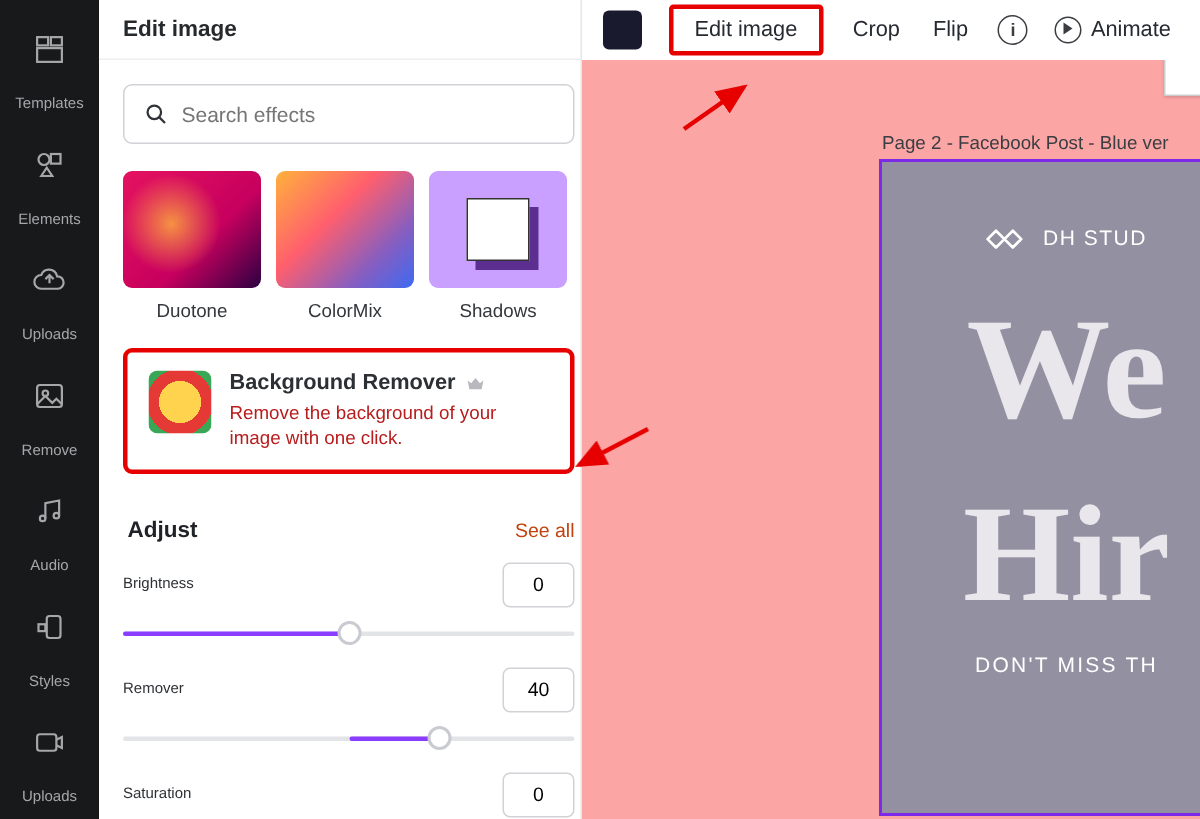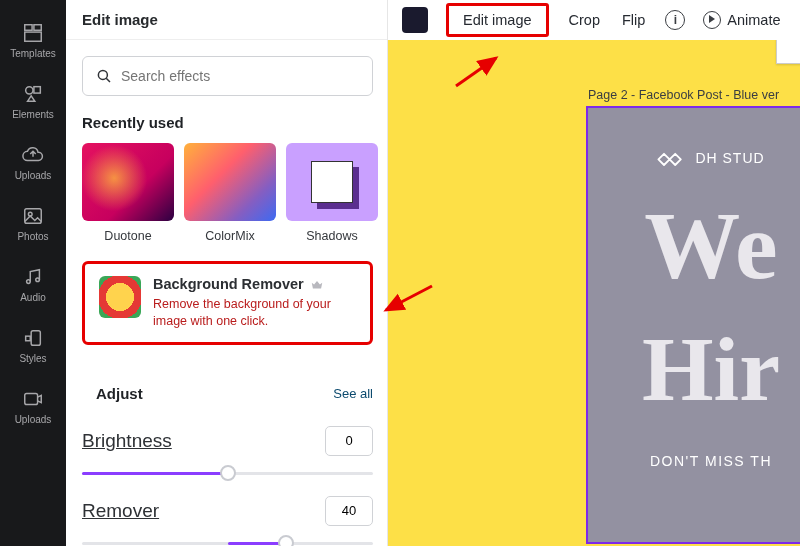--- a/index.html
+++ b/index.html
@@ -2,80 +2,80 @@
 <html><head>
 <meta charset="utf-8">
 <style>
   * { box-sizing: border-box; margin: 0; padding: 0; font-family: -apple-system, BlinkMacSystemFont, "Segoe UI", Helvetica, Arial, sans-serif; }
   html, body { width: 800px; height: 546px; overflow: hidden; }
   .root { display: flex; width: 100%; height: 100%; }
   
   .rail { width: 66px; background: #18191b; display: flex; flex-direction: column; align-items: center; padding-top: 12px; gap: 4px; flex-shrink: 0; }
   .rail-item { width: 100%; display: flex; flex-direction: column; align-items: center; justify-content: center; gap: 4px; padding: 10px 0; cursor: pointer; }
   .rail-item svg { width: 22px; height: 22px; }
-  .rail-item .rail-label { font-size: 10px; color: #a7a7aa; }
+  .rail-item .rail-label { font-size: 10px; color: #a7a7aa; margin-top: 16px; }
   
   .panel { width: 322px; background: #fff; border-right: 1px solid #e6e6e6; display: flex; flex-direction: column; flex-shrink:0; position:relative; }
   .panel-header { height: 40px; display: flex; align-items: center; padding: 0 16px; font-size: 15px; font-weight: 600; color: #272a2d; border-bottom: 1px solid #eee; }
-  .panel-body { padding: 16px 14px 0 16px; overflow-y: auto; flex:1; }
+  .panel-body { padding: 16px 4px 0 16px; overflow-y: auto; flex:1; }
   .panel-scrollbar-faux { position:absolute; right:-10px; top:46px; width:6px; height:430px; background:#e2e2e4; border-radius:3px; }
   .scrollbar-thumb { position:absolute; top:0; left:0; width:6px; height:60px; background:#bfc0c4; border-radius:3px; }
   .search-wrap { border: 1px solid #d0d2d6; border-radius: 6px; height: 40px; display:flex; align-items:center; padding:0 12px; margin-bottom: 18px; }
   .search-wrap svg { width: 18px; height:18px; flex-shrink:0; margin-right:8px; }
   .search-wrap input { border:none; outline:none; font-size: 14px; flex:1; }
   .section-title { font-size: 15px; font-weight: 700; color: #1f2226; margin-bottom: 12px; }
   .section-row-head { display:flex; justify-content:space-between; align-items:center; margin-bottom: 10px; }
-  .section-row-head .see-all { font-size: 13px; color:#0c4a6e; cursor:pointer; }
+  .section-row-head .see-all { font-size: 13px; color:#c2410c; cursor:pointer; }
   .effects-row { display:flex; gap: 10px; margin-bottom: 18px; }
   .effect-card { width: 92px; display:flex; flex-direction:column; align-items:center; }
   .effect-thumb { width: 92px; height: 78px; border-radius: 6px; margin-bottom:8px; }
   .thumb-duotone { background: linear-gradient(135deg,#e51260 0%,#c7005e 60%,#2c0042 100%); position:relative; overflow:hidden; }
   .thumb-duotone::after{content:"";position:absolute;inset:0;background:radial-gradient(circle at 35% 45%, rgba(255,180,60,0.8) 0%, rgba(255,180,60,0) 45%);}
   .thumb-colormix { background: linear-gradient(135deg,#ffb13c 0%, #ff5f6d 40%, #845ec2 75%, #3d6af2 100%); position:relative; overflow:hidden;}
   .thumb-shadows { background:#c9a0ff; display:flex; align-items:center; justify-content:center; }
   .thumb-shadows .square { width: 42px; height:42px; background:#fff; border:1px solid #333; box-shadow: 6px 6px 0 0 #5b2e8f; }
   .effect-label { font-size: 12.5px; color:#34373c; }
   .bg-remover-card { border: 3px solid #e60000; border-radius: 6px; padding: 12px 14px; display:flex; gap:12px; margin-bottom:26px; }
   .bg-remover-thumb { width: 42px; height: 42px; border-radius: 6px; flex-shrink:0;
     background:
       radial-gradient(circle at 50% 50%, #ffd34d 0 14px, #e53935 14px 22px, #3aa757 22px 28px, #4285f4 28px 100%),
       repeating-conic-gradient(#eaeef2 0 25%, #fff 0 50%) 0 0/10px 10px; }
   .bg-remover-title-row { display:flex; align-items:flex-end; gap:6px; }
   .bg-remover-title { font-size: 14.5px; font-weight: 600; color:#2c2f33; }
   .crown { width:14px; height:14px; }
   .bg-remover-desc { font-size: 12.5px; color:#b91c1c; line-height:1.35; margin-top:4px; }
   .adjust-control { margin-bottom: 14px; }
   .adjust-row { display:flex; align-items:center; justify-content:space-between; margin-bottom:8px; }
-  .adjust-label { font-size: 19px; color:#2e3135;text-decoration:underline; }
+  .adjust-label { font-size: 10px; color:#2e3135; }
   .adjust-value-box { width: 48px; height: 30px; border:1px solid #d0d2d6; border-radius:5px; font-size:13px; text-align:center; }
   .slider { position:relative; height: 18px; }
   .slider-track { position:absolute; top:8px; left:0; right:0; height:3px; background:#e3e4e8; border-radius:2px; }
   .slider-fill { position:absolute; top:8px; left:0; height:3px; background:#8b3dff; border-radius:2px; }
   .slider-thumb { position:absolute; top:1px; width:16px; height:16px; background:#fff; border:2px solid #c9cbd1; border-radius:50%; }
   
   .canvas-area { flex:1; display:flex; flex-direction:column; background:#fff; min-width:0; position:relative; }
   .topbar { height: 40px; display:flex; align-items:center; gap: 18px; padding: 0 14px; flex-shrink:0; }
   .topbar-swatch { width: 26px; height:26px; background:#1a1a2e; border-radius:4px; }
   .topbar-btn { font-size: 14.5px; color:#262a31; cursor:pointer; padding:4px 2px; }
   .topbar-btn.highlight { border:3px solid #e60000; padding:6px 14px; border-radius:3px; font-weight:500; }
   .info-circle { width:20px; height:20px; border:1.6px solid #3a3d42; border-radius:50%; display:flex; align-items:center;justify-content:center; font-size:12px; font-weight:600; color:#3a3d42;}
   .animate-group { display:flex; align-items:center; gap:6px; }
   .animate-icon { width:18px; height:18px; border:1.6px solid #3a3d42; border-radius:50%; position:relative;}
   .animate-icon::after{content:"";position:absolute; top:3px; left:5px; width:0; height:0; border-left:6px solid #3a3d42; border-top:4px solid transparent; border-bottom:4px solid transparent;}
-  .stage { flex:1; background:#fde047; position:relative; overflow:hidden; }
+  .stage { flex:1; background:#fca5a5; position:relative; overflow:hidden; }
   .page-label { position:absolute; top:48px; left:200px; font-size:12.5px; color:#3a3d42; }
   .page-frame-corner { position:absolute; top:-6px; right:-6px; width:30px; height:30px; background:#fff; border:1px solid #ccc; box-shadow:0 1px 2px rgba(0,0,0,0.15); }
   .page-frame { position:absolute; top:66px; left:198px; width:250px; height:438px; background:#9391a1; border:2px solid #7d2ae8; }
   .page-content { position:absolute; inset:0; display:flex; flex-direction:column; align-items:center; color:#fff; padding-top:40px; }
   .brand-row { display:flex; align-items:center; gap:10px; font-size:14px; letter-spacing:1px; font-weight:500; }
   .brand-logo { width:28px; height:20px; }
   .big-text { font-family: Georgia, "Times New Roman", serif; font-weight:700; margin-top:32px; color:#e9e7ec; }
   .line1 { font-size: 96px; line-height:0.95; }
   .line2 { font-size: 92px; line-height:1.0; }
-  .subline { font-size: 14px; letter-spacing:1.5px; margin-top:38px; }
+  .subline { font-size: 14px; letter-spacing:1.5px; margin-top:20px; }
   
   .arrow { position:absolute; pointer-events:none; }
   .arrow svg { overflow:visible; }
 </style>
 </head>
 <body>
 
 <div class="root">
 
   <div class="rail">
@@ -101,21 +101,21 @@
           <path d="M12 8v6M9 11l3-3 3 3"></path>
         </svg>
       <span class="rail-label">Uploads</span>
     </div>
     <div class="rail-item">
       <svg viewBox="0 0 24 24" fill="none" stroke="#a7a7aa" stroke-width="1.6">
           <rect x="3" y="4" width="18" height="16" rx="2"></rect>
           <circle cx="9" cy="10" r="2"></circle>
           <path d="M3 18l6-6 5 5 3-3 4 4"></path>
         </svg>
-      <span class="rail-label">Photos</span>
+      <span class="rail-label">Remove</span>
     </div>
     <div class="rail-item">
       <svg viewBox="0 0 24 24" fill="none" stroke="#a7a7aa" stroke-width="1.6">
           <path d="M9 17V6l10-2v11"></path>
           <circle cx="7" cy="17" r="2"></circle>
           <circle cx="17" cy="15" r="2"></circle>
         </svg>
       <span class="rail-label">Audio</span>
     </div>
     <div class="rail-item">
@@ -138,21 +138,20 @@
     <div class="panel-header">Edit image</div>
     <div class="panel-body">
       <div class="search-wrap">
         <svg viewBox="0 0 24 24" fill="none" stroke="#303338" stroke-width="2">
             <circle cx="10.5" cy="10.5" r="6"></circle>
             <path d="M20 20l-5-5"></path>
           </svg>
         <input type="text" placeholder="Search effects" style="">
       </div>
 
-      <div class="section-title">Recently used</div>
       <div class="effects-row">
         <div class="effect-card">
           <div class="effect-thumb thumb-duotone"></div>
           <span class="effect-label">Duotone</span>
         </div>
         <div class="effect-card">
           <div class="effect-thumb thumb-colormix"></div>
           <span class="effect-label">ColorMix</span>
         </div>
         <div class="effect-card">
@@ -170,21 +169,21 @@
             <span class="bg-remover-title">Background Remover</span>
             <svg class="crown" viewBox="0 0 24 24" fill="#b8b8be">
                 <path d="M3 8l4 3 5-6 5 6 4-3-2 10H5z"></path>
               </svg>
           </div>
           <div class="bg-remover-desc">Remove the background of your image with one click.</div>
         </div>
       </div>
 
       <div class="section-row-head">
-        <span class="section-title" style="margin:14px">Adjust</span>
+        <span class="section-title" style="margin:3px">Adjust</span>
         <span class="see-all">See all</span>
       </div>
 
       <div class="adjust-control">
         <div class="adjust-row">
           <span class="adjust-label">Brightness</span>
           <input class="adjust-value-box" value="0" style="">
         </div>
         <div class="slider">
           <div class="slider-track"></div>

